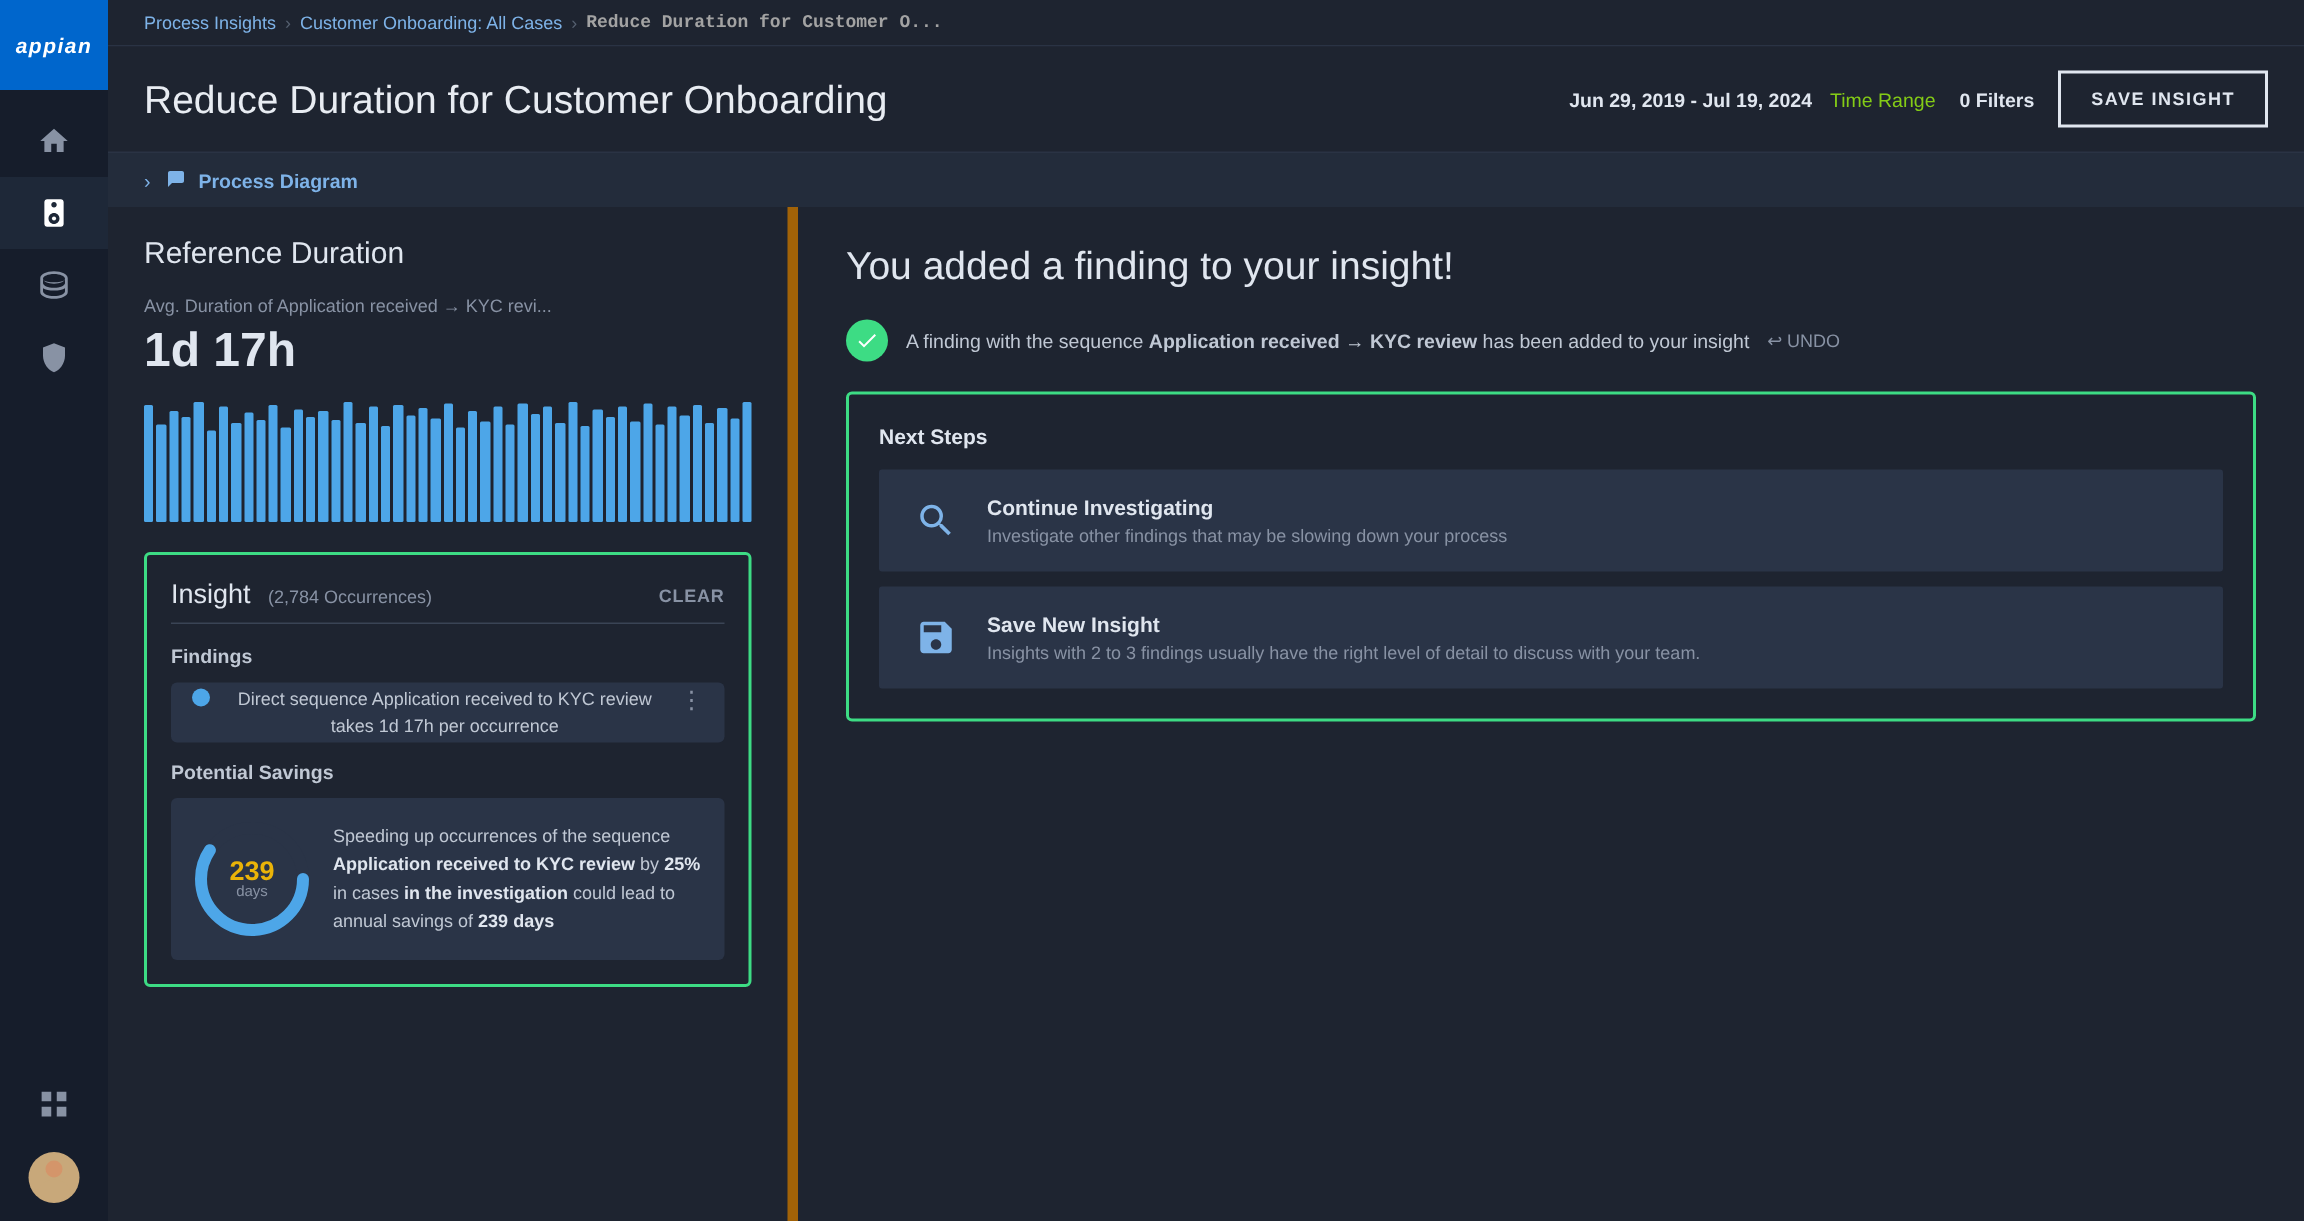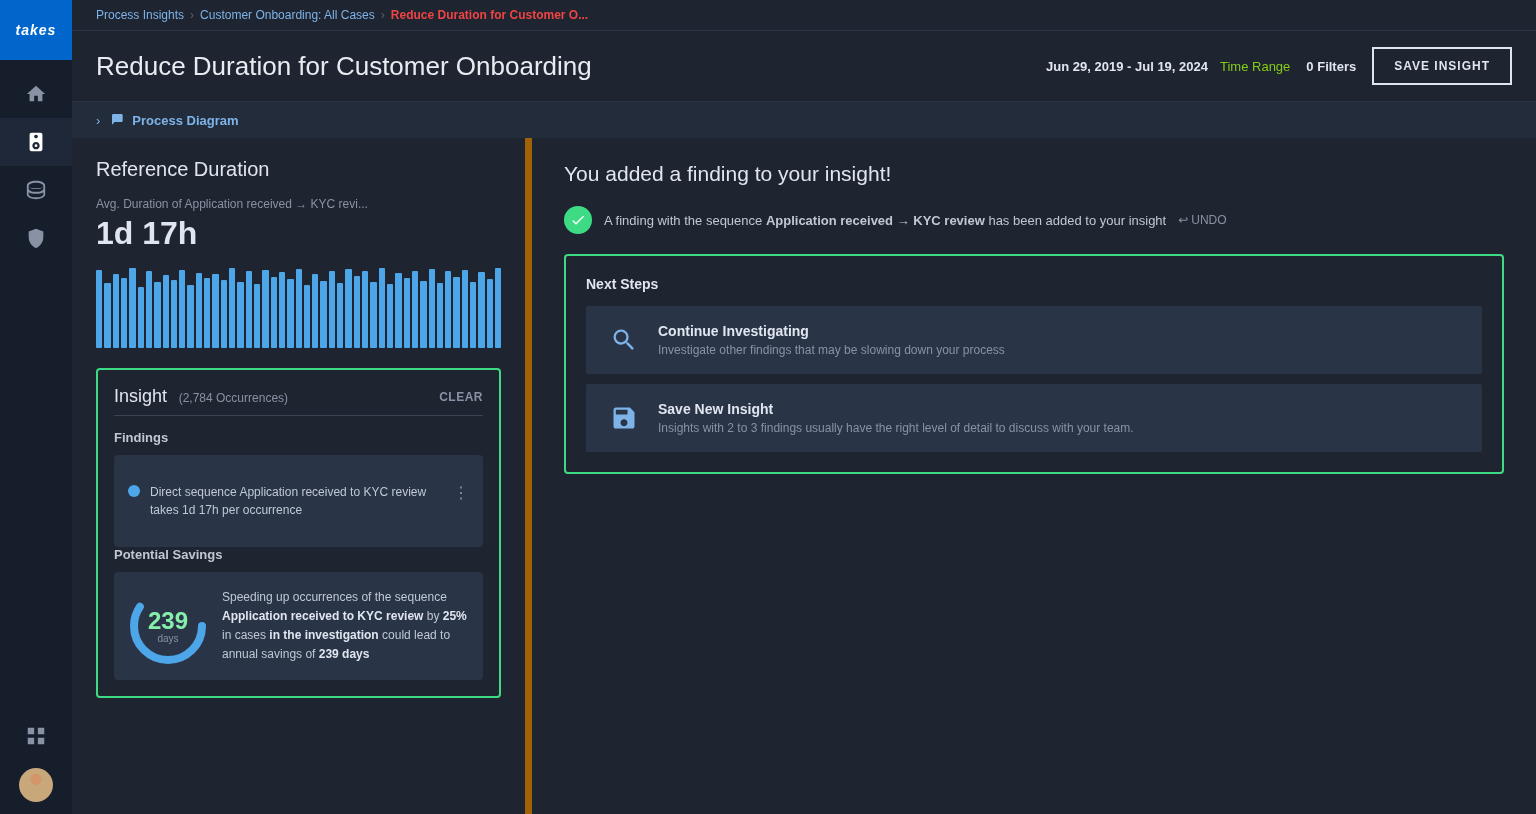--- a/index.html
+++ b/index.html
@@ -90,21 +90,21 @@
       padding: 8px 24px;
       display: flex;
       align-items: center;
       gap: 6px;
       font-size: 12px;
       color: #7eb3e8;
       border-bottom: 1px solid #2a3344;
     }
     .breadcrumb span { color: #7eb3e8; cursor: pointer; }
     .breadcrumb .sep { color: #556070; }
-    .breadcrumb .current { color: #ef4444; font-weight: 600; }
+    .breadcrumb .current { color: #a3a3a3; font-weight: 600; font-family: Liberation Mono, monospace; }
 
     
     .page-header {
       background: #1e2430;
       padding: 16px 24px;
       display: flex;
       align-items: center;
       justify-content: space-between;
       border-bottom: 1px solid #2a3344;
     }
@@ -238,24 +238,26 @@
     }
     .findings-title {
       font-size: 13px;
       font-weight: 700;
       color: #c0c8d4;
       margin-bottom: 10px;
     }
     .finding-item {
       background: #2a3447;
       border-radius: 4px;
-      padding: 28px 14px;
+      padding: 2px 14px;
       display: flex;
       align-items: flex-start;
       gap: 10px;
+      margin-bottom: 12px;
+      text-align: center;
     }
     .finding-dot {
       width: 12px;
       height: 12px;
       border-radius: 50%;
       background: #4da6e8;
       flex-shrink: 0;
       margin-top: 2px;
     }
     .finding-text {
@@ -294,44 +296,44 @@
       height: 80px;
     }
     .savings-circle-text {
       position: absolute;
       top: 50%;
       left: 50%;
       transform: translate(-50%, -50%);
       text-align: center;
     }
     .savings-days-num {
-      font-size: 24px;
+      font-size: 18px;
       font-weight: 700;
-      color: #86efac;
+      color: #eab308;
       line-height: 1;
     }
     .savings-days-label {
       font-size: 10px;
       color: #8892a4;
     }
     .savings-text {
       font-size: 12px;
       color: #c0c8d4;
       line-height: 1.6;
     }
     .savings-text strong { color: #e0e6ef; }
 
     
     .right-panel {
       flex: 1;
       padding: 24px 32px;
       overflow-y: auto;
     }
     .finding-added-title {
-      font-size: 21px;
+      font-size: 26px;
       font-weight: 300;
       color: #e0e6ef;
       margin-bottom: 20px;
     }
 
     
     .notification-bar {
       display: flex;
       align-items: center;
       gap: 12px;
@@ -406,21 +408,21 @@
     
     ::-webkit-scrollbar { width: 4px; }
     ::-webkit-scrollbar-track { background: transparent; }
     ::-webkit-scrollbar-thumb { background: #3a4455; border-radius: 2px; }
   </style>
 </head>
 <body>
 
 <div class="sidebar">
   <div class="sidebar-logo">
-    <span>takes</span>
+    <span>appian</span>
   </div>
   <div class="sidebar-nav">
 
     <div class="sidebar-item">
       <svg viewBox="0 0 24 24" fill="currentColor">
           <path d="M10 20v-6h4v6h5v-8h3L12 3 2 12h3v8z"></path>
         </svg>
     </div>
 
     <div class="sidebar-item active">

